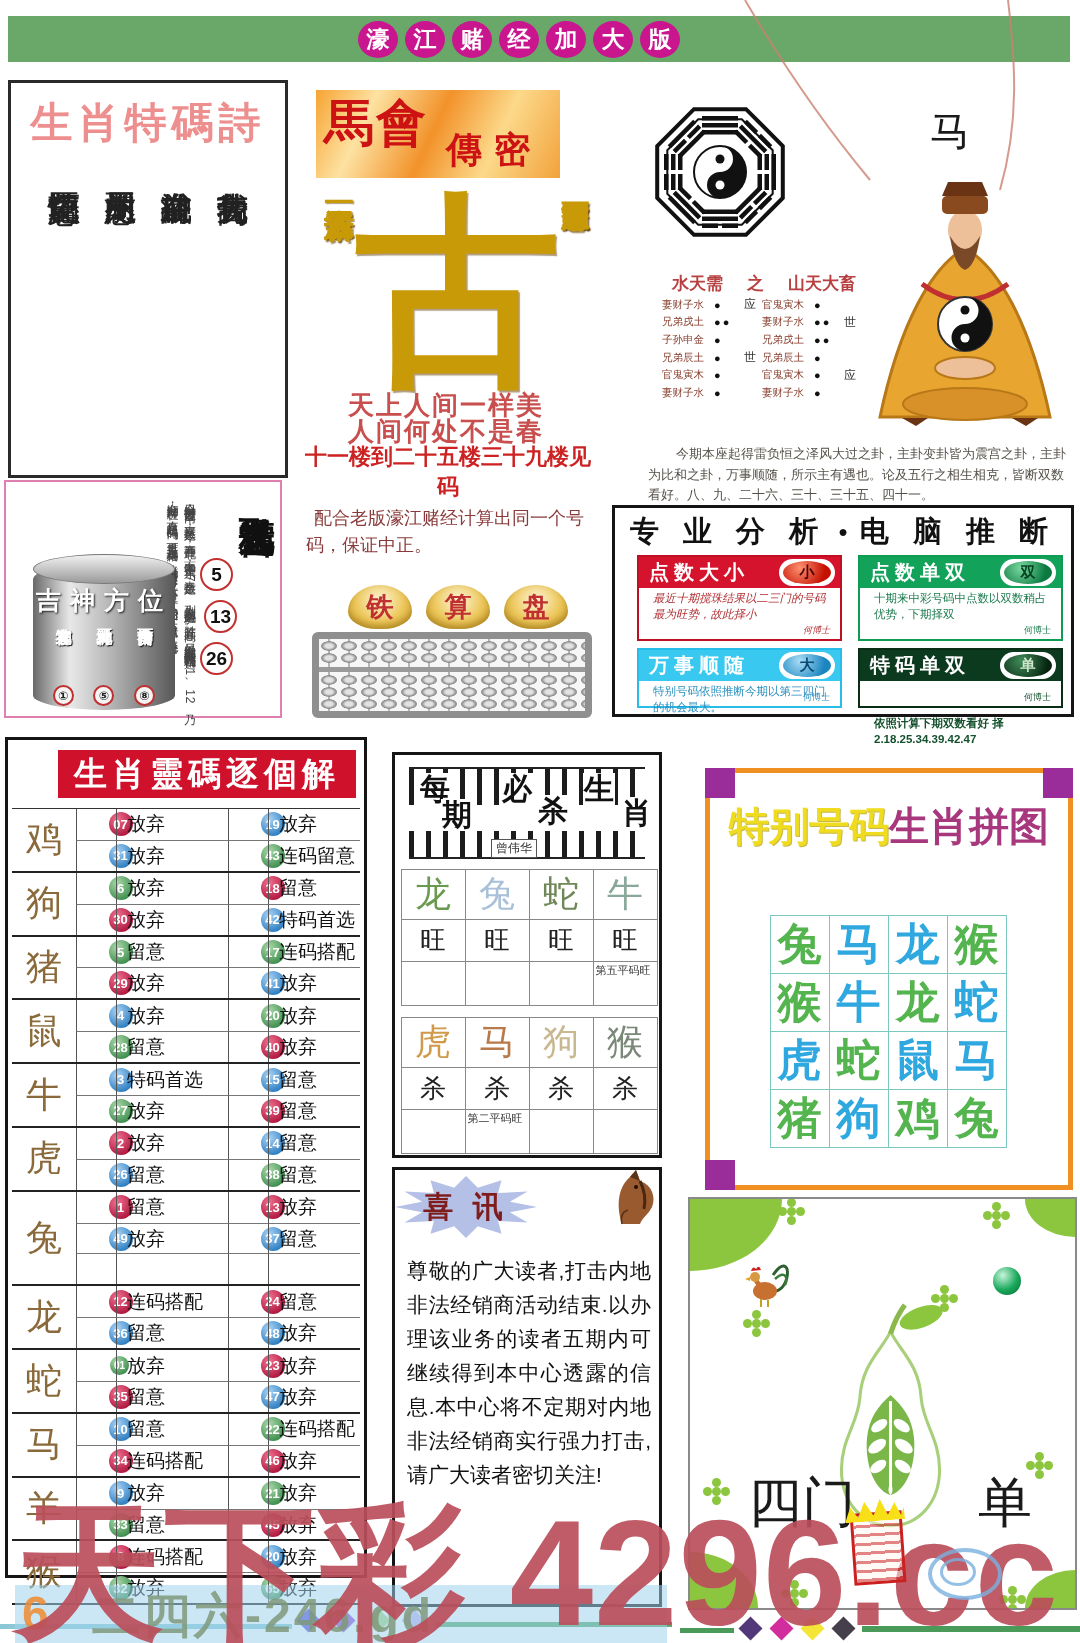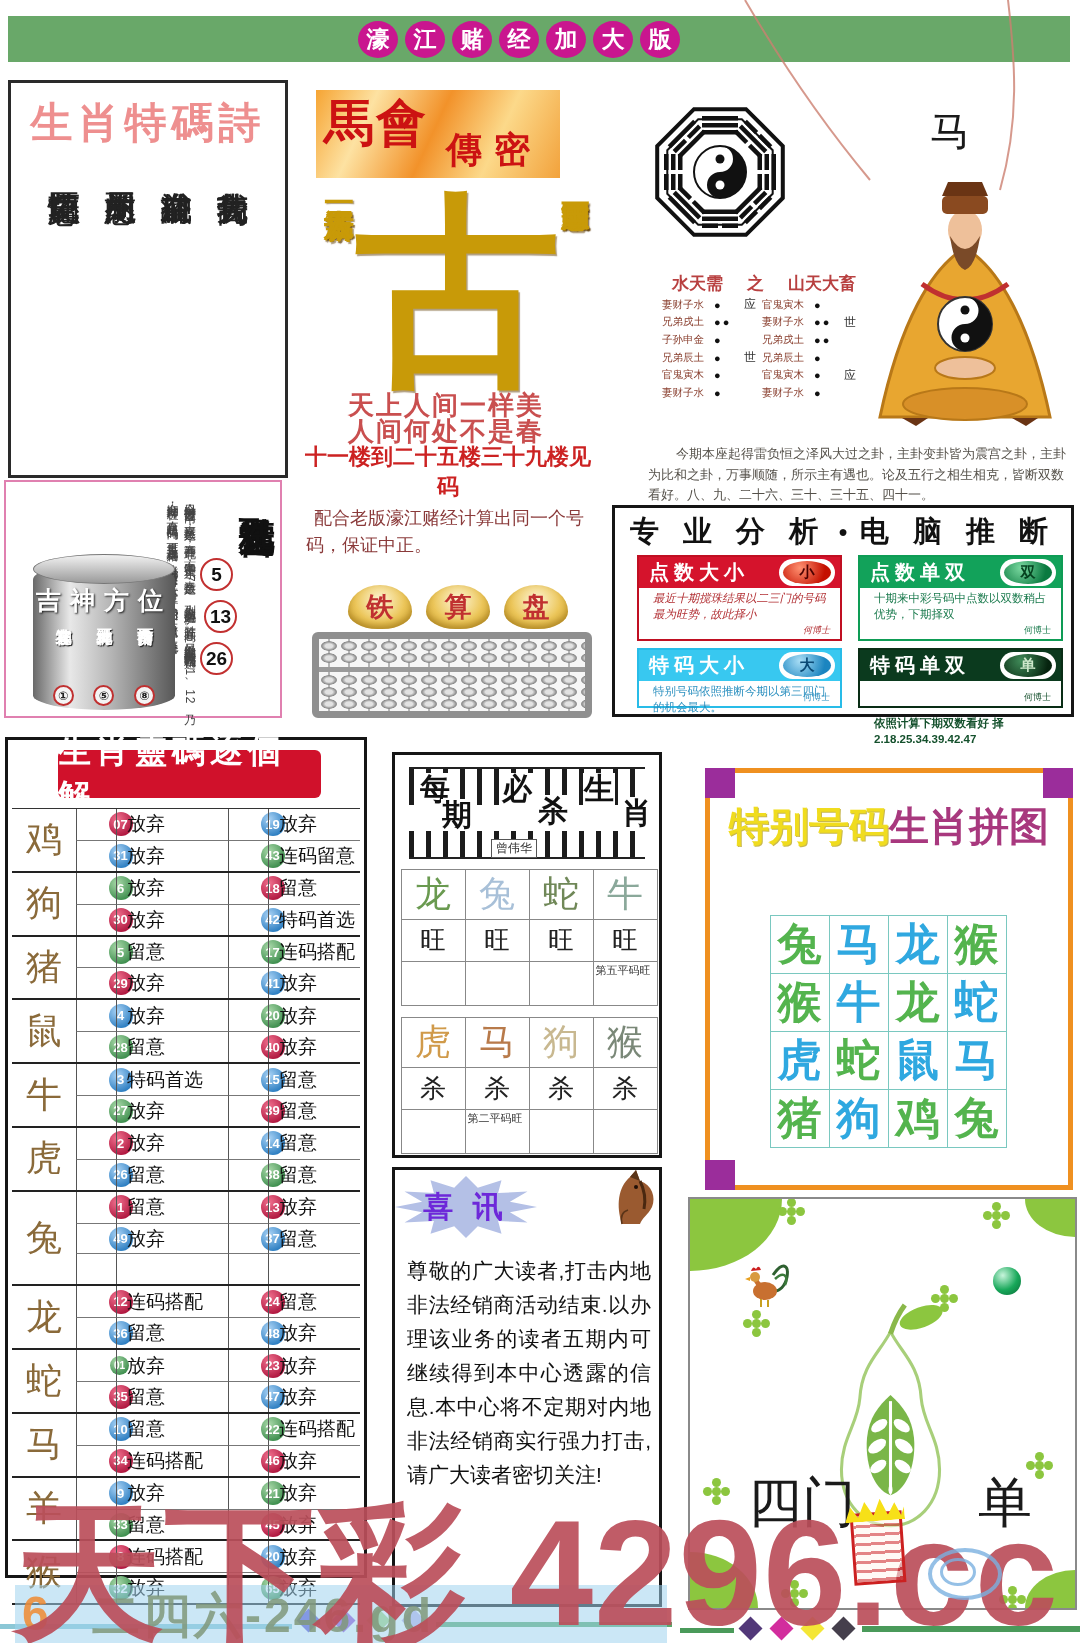--- a/index.html
+++ b/index.html
@@ -107,21 +107,21 @@
   .green .abody,.green .asign{color:#1a7a4d;}
   .cyan{border-color:#28bce8;} .cyan .ahead{background:#38c8f0;}
   .cyan .aoval{background:radial-gradient(circle at 35% 30%,#a8ddf5,#1b85c0 72%);color:#0b4a75;}
   .cyan .abody,.cyan .asign{color:#2a8fbf;}
   .dark{border-color:#092d15;} .dark .ahead{background:#0b3a1e;}
   .dark .aoval{background:radial-gradient(circle at 35% 30%,#3f8a58,#06240f 78%);color:#cfe8cc;}
   .dark .abody,.dark .asign{color:#14502c;margin-top:32px;} .dark .abody{font-weight:bold;}
 
   
   #ztable{position:absolute;left:5px;top:737px;width:362px;height:841px;border:3px solid #151515;background:#fff;box-sizing:border-box;}
-  #ztable-title{position:absolute;left:50px;top:10px;width:263px;height:48px;background:#d0112b;border-radius:6px;
+  #ztable-title{position:absolute;left:50px;top:10px;width:298px;height:48px;background:#d0112b;border-radius:0;
      color:#fff;font-weight:bold;font-size:33px;letter-spacing:5px;display:flex;align-items:center;justify-content:center;
      font-family:"Liberation Serif",serif;}
   #zrows{position:absolute;left:4px;right:4px;top:68px;border-top:1.5px solid #333;}
   .zgroup{display:grid;grid-template-columns:64px 40px 112px 40px 1fr;border-bottom:2px solid #222;}
   .zcell{border-left:1px solid #555;display:flex;align-items:center;box-sizing:border-box;}
   .tb{border-top:1px solid #777;}
   .zanimal{display:flex;align-items:center;justify-content:center;font-size:36px;color:#8a6a3a;}
   .znum{justify-content:center;gap:2px;}
   .zadv{padding-left:10px;font-size:19px;color:#111;}
   .ball{width:24px;height:24px;border-radius:50%;display:flex;align-items:center;justify-content:center;
@@ -144,21 +144,21 @@
   #kgrid1{top:114px;} #kgrid2{top:262px;}
   .kcell{border:1px solid #888;display:flex;align-items:center;justify-content:center;box-sizing:border-box;margin:-0.5px;}
   .kanimal{font-size:36px;}
   .kmark{font-size:26px;color:#222;}
   .knote{font-size:11px;color:#333;line-height:1.25;text-align:left;padding:2px;justify-content:flex-start;align-items:flex-start;}
 
   
   #news-box{position:absolute;left:392px;top:1167px;width:270px;height:440px;border:3px solid #151515;background:#fff;box-sizing:border-box;}
   #news-badge{position:absolute;left:0px;top:6px;width:142px;height:62px;background:#b4c0e6;display:flex;align-items:center;justify-content:center;
      clip-path:polygon(100% 50%,80.9% 58.3%,93.3% 75%,72.6% 72.6%,75% 93.3%,58.3% 80.9%,50% 100%,41.7% 80.9%,25% 93.3%,27.4% 72.6%,6.7% 75%,19.1% 58.3%,0% 50%,19.1% 41.7%,6.7% 25%,27.4% 27.4%,25% 6.7%,41.7% 19.1%,50% 0%,58.3% 19.1%,75% 6.7%,72.6% 27.4%,93.3% 25%,80.9% 41.7%);}
-  #news-badge span{font-size:30px;font-weight:bold;letter-spacing:6px;color:#6d28d9;font-family:"Liberation Serif",serif;}
+  #news-badge span{font-size:30px;font-weight:bold;letter-spacing:6px;color:#7f1d1d;font-family:"Liberation Serif",serif;}
   #horse-head{position:absolute;left:218px;top:-2px;}
   #news-body{position:absolute;left:12px;top:84px;width:244px;font-size:21px;line-height:1.62;color:#111;text-align:justify;}
 
   
   #puzzle{position:absolute;left:705px;top:768px;width:368px;height:422px;border:5px solid #ef9020;background:#fff;box-sizing:border-box;}
   .psq{position:absolute;width:30px;height:30px;background:#9b2d9b;}
   .psq.tl{left:-5px;top:-5px;} .psq.tr{right:-5px;top:-5px;} .psq.bl{left:-5px;bottom:-5px;}
   #puzzle-title{position:absolute;top:26px;width:100%;text-align:center;font-family:"Liberation Serif",serif;font-weight:bold;font-size:40px;}
   #pt1{color:#f0dc1e;text-shadow:1px 1px 0 #c8b850;}
   #pt2{color:#a8387e;}
@@ -460,21 +460,21 @@
             <span class="aheadt">点数单双</span>
             <span class="apill">
               <span class="aoval">双</span>
             </span>
           </div>
           <div class="abody">十期来中彩号码中点数以双数稍占优势，下期择双</div>
           <div class="asign">何博士</div>
         </div>
         <div class="abox cyan">
           <div class="ahead">
-            <span class="aheadt">特码大小</span>
+            <span class="aheadt">万事顺随</span>
             <span class="apill">
               <span class="aoval">大</span>
             </span>
           </div>
           <div class="abody">特别号码依照推断今期以第三四门的机会最大。</div>
           <div class="asign">何博士</div>
         </div>
         <div class="abox dark">
           <div class="ahead">
             <span class="aheadt">特码单双</span>

